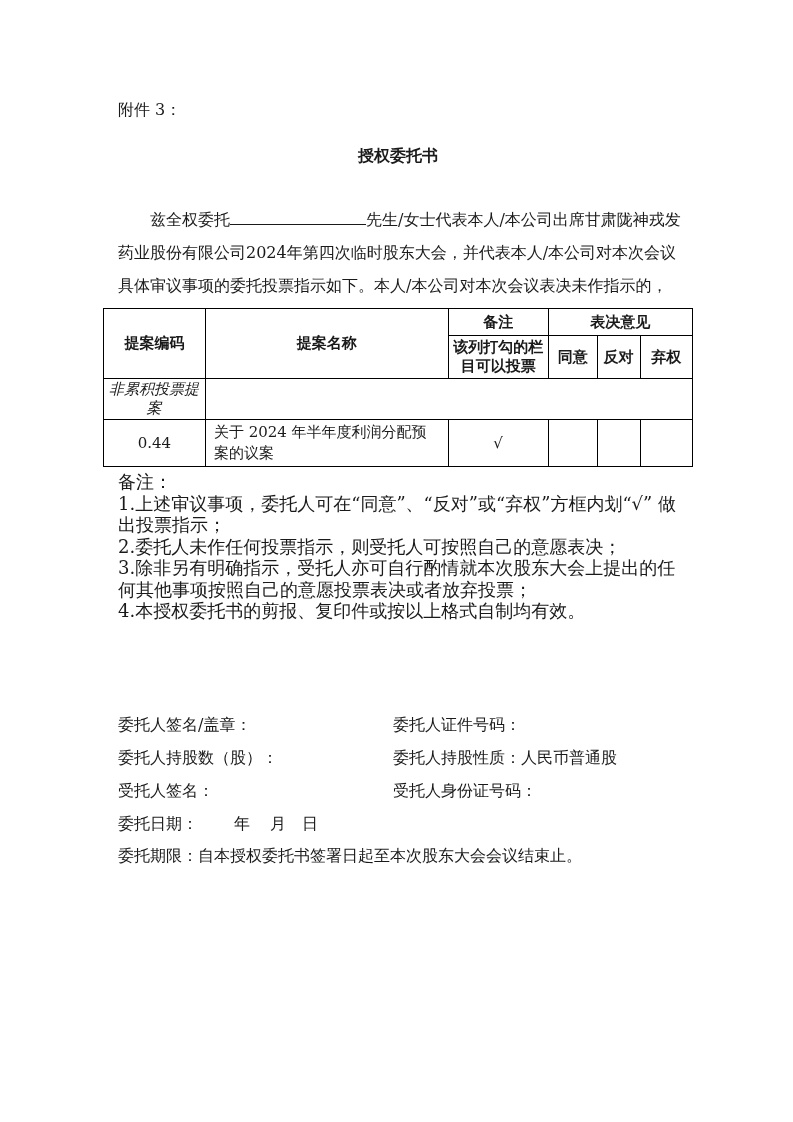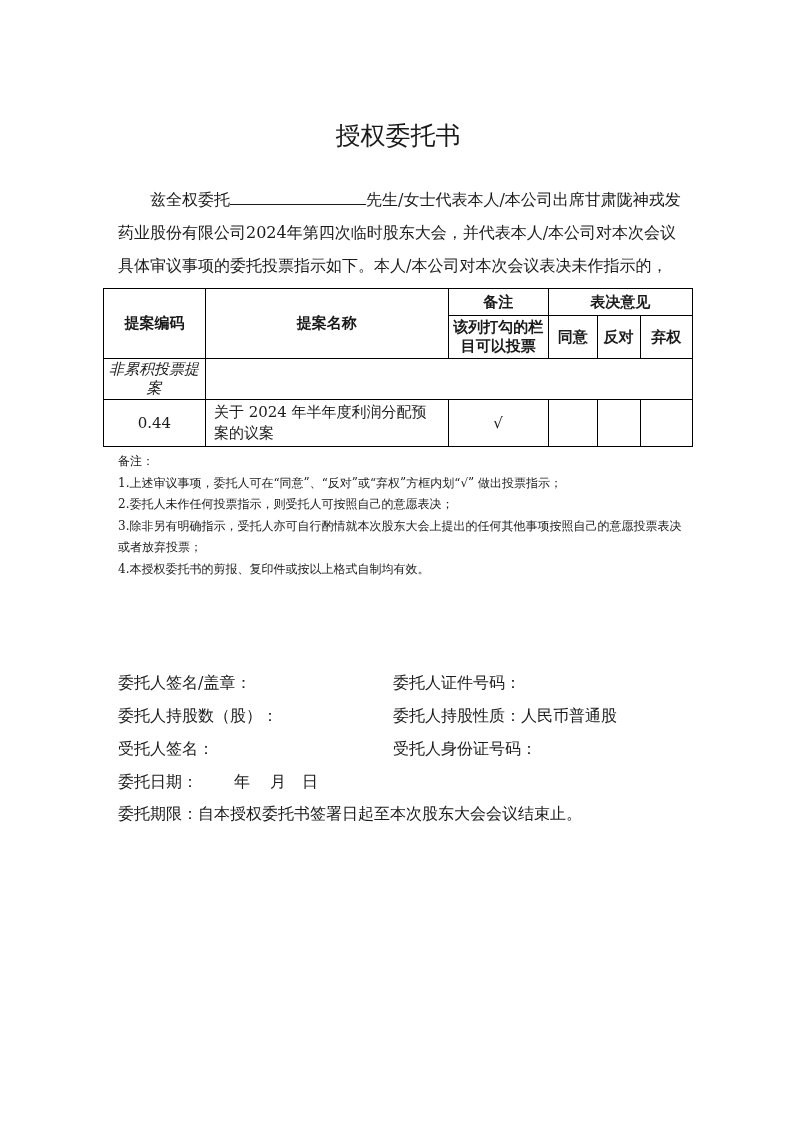--- a/index.html
+++ b/index.html
@@ -20,22 +20,22 @@
     width: 590px;
   }
   .attachment {
     font-size: 16px;
     line-height: 20px;
     padding-left: 15px;
   }
   .doc-title {
     margin-top: 22px;
     text-align: center;
-    font-size: 25px;
-    font-weight: normal;
+    font-size: 16px;
+    font-weight: bold;
     line-height: 28px;
   }
   .intro {
     margin-top: 33px;
     padding-left: 15px;
     font-size: 16px;
     line-height: 33px;
   }
   .intro .line { white-space: nowrap; }
   .intro .indent { display: inline-block; width: 32px; }
@@ -68,21 +68,21 @@
   .proposal-table tr.data-row td { height: 42px; }
   .proposal-table .name-cell {
     text-align: left;
     padding: 2px 8px;
     line-height: 21px;
   }
   .notes {
     margin-top: 4px;
     padding-left: 15px;
     width: 570px;
-    font-size: 12px;
+    font-size: 18px;
     line-height: 21.5px;
   }
   .signature {
     margin-top: 94px;
     padding-left: 15px;
     font-size: 16px;
   }
   .sig-row { display: flex; line-height: 17px; margin-bottom: 16px; }
   .sig-left { width: 275px; }
   .date-row { line-height: 17px; margin-bottom: 15px; }
@@ -90,20 +90,21 @@
   .date-row .u-month { margin-left: 20px; }
   .date-row .u-day   { margin-left: 16px; }
   .term-row { line-height: 17px; }
 </style>
 </head>
 <body>
 
 <div class="page">
   <div class="content">
 
+    <div class="attachment">附件 3：</div>
 
     <div class="doc-title">授权委托书</div>
 
     <div class="intro">
       <div class="line"><span class="indent"></span><span>兹全权委托</span><span class="name-blank"></span><span>先生/女士代表本人/本公司出席甘肃陇神戎发</span></div>
       <div class="line">药业股份有限公司2024年第四次临时股东大会，并代表本人/本公司对本次会议</div>
       <div class="line">具体审议事项的委托投票指示如下。本人/本公司对本次会议表决未作指示的，</div>
     </div>
 
     <table class="proposal-table">

